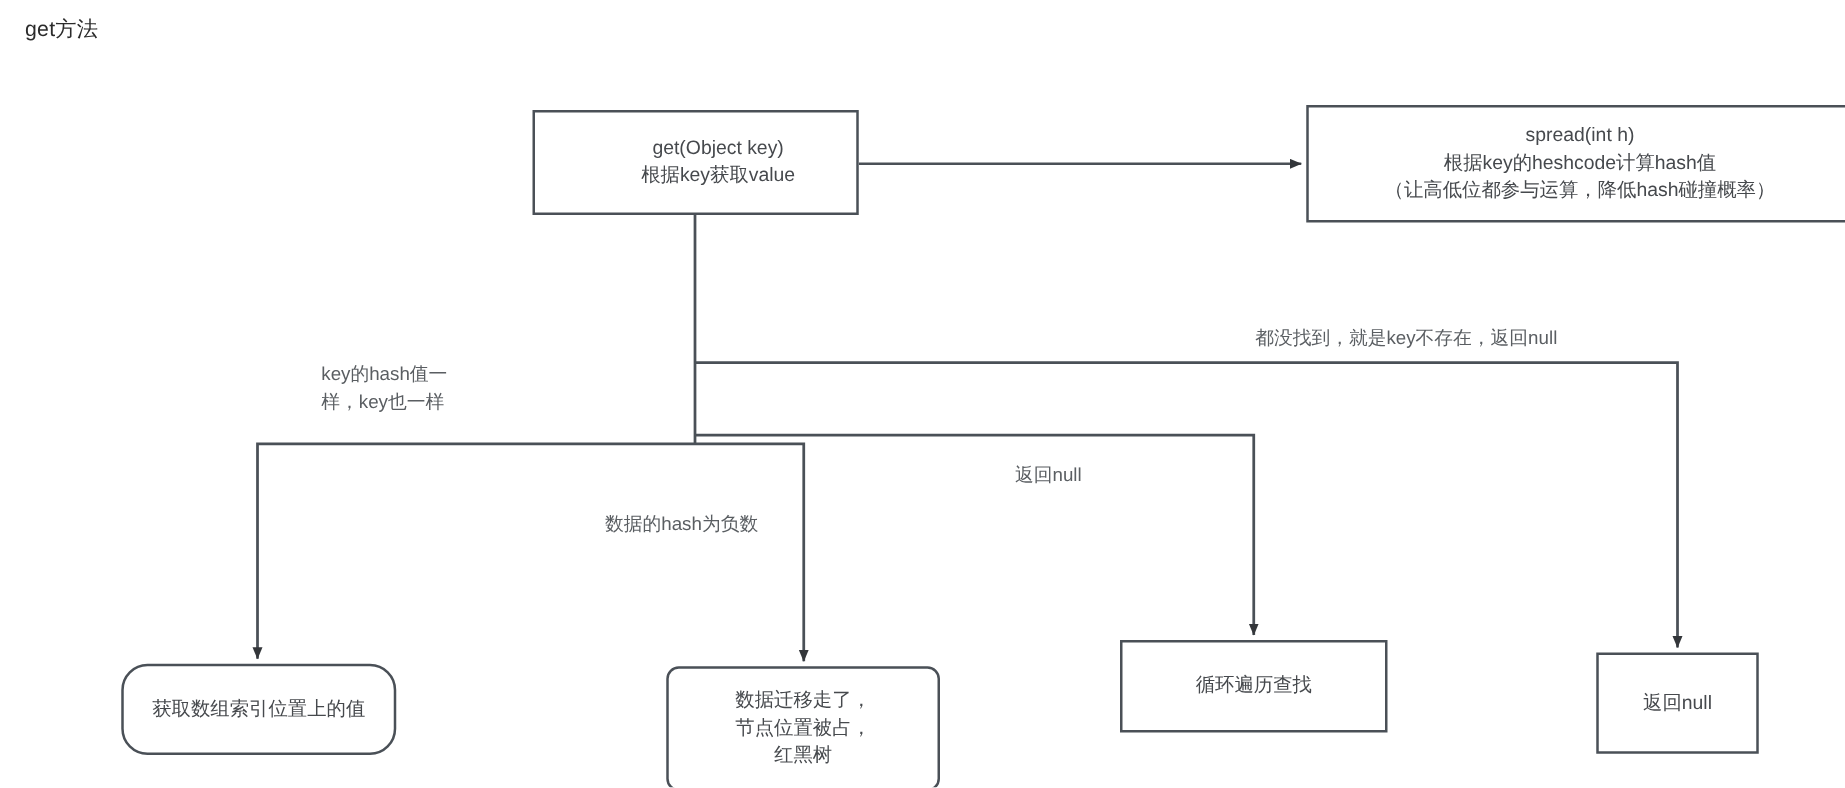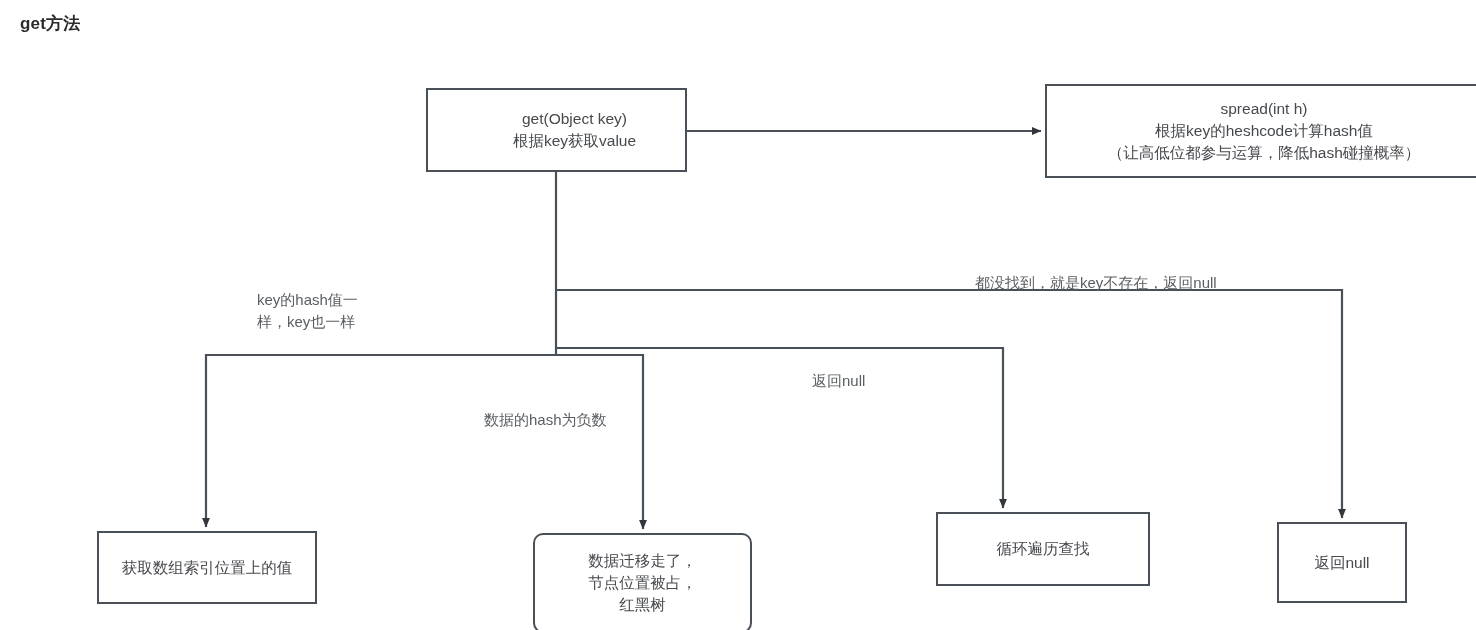--- a/index.html
+++ b/index.html
@@ -16,21 +16,21 @@
     width: 1476px;
     height: 630px;
     background: #ffffff;
     overflow: hidden;
   }
   .page-title {
     position: absolute;
     left: 20px;
     top: 12px;
     font-size: 17px;
-    font-weight: bold;
+    font-weight: normal;
     color: #2b2b2b;
     letter-spacing: 0.2px;
   }
   svg.wires {
     position: absolute;
     left: 0;
     top: 0;
     width: 1476px;
     height: 630px;
     pointer-events: none;
@@ -55,21 +55,21 @@
   }
   .edge-label {
     position: absolute;
     font-size: 15px;
     line-height: 1.45;
     color: #5a5e62;
     white-space: pre-line;
     text-align: left;
   }
   .edge-label.center {
-    margin-top: 12px;
+    text-align: center;
   }
 </style>
 </head>
 <body>
 
 <div id="canvas">
 
   <div class="page-title">get方法</div>
 
   <svg class="wires" viewBox="0 0 1476 630">
@@ -96,31 +96,31 @@
     <span>get(Object key)
 根据key获取value</span>
   </div>
 
   <div class="node" style="left:1045px; top:84px; width:438px; height:94px;">
     <span>spread(int h)
 根据key的heshcode计算hash值
 （让高低位都参与运算，降低hash碰撞概率）</span>
   </div>
 
-  <div class="node" style="left:97px; top:531px; width:220px; height:73px;">
+  <div class="node" style="left:97px; top:531px; width:220px; height:73px;border-radius:21px;">
     <span>获取数组索引位置上的值</span>
   </div>
 
   <div class="node rounded" style="left:533px; top:533px; width:219px; height:100px;">
     <span>数据迁移走了，
 节点位置被占，
 红黑树</span>
   </div>
 
-  <div class="node" style="left:896px; top:512px; width:214px; height:74px;margin-left:40px;">
+  <div class="node" style="left:896px; top:512px; width:214px; height:74px;">
     <span>循环遍历查找</span>
   </div>
 
   <div class="node" style="left:1277px; top:522px; width:130px; height:81px;">
     <span>返回null</span>
   </div>
 
   <div class="edge-label" style="left:257px; top:289px; width:160px;">key的hash值一
 样，key也一样</div>
 

